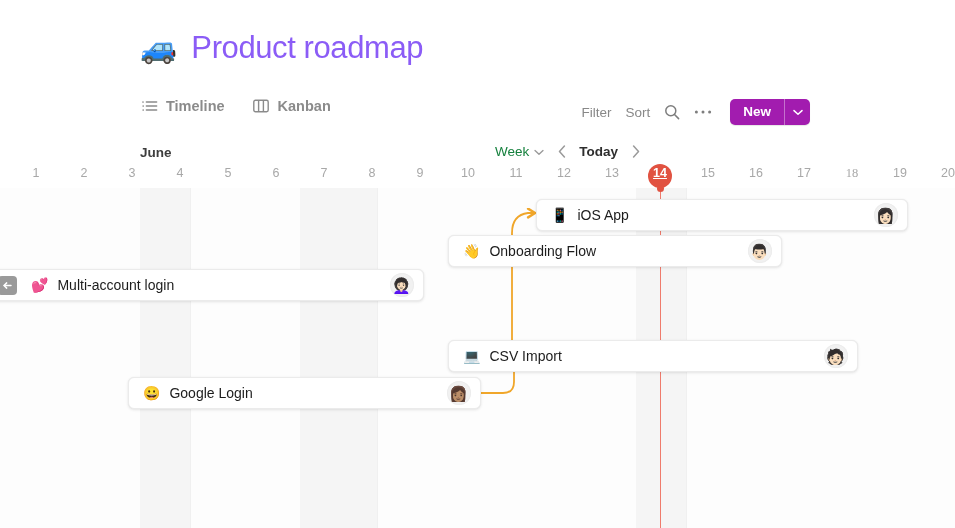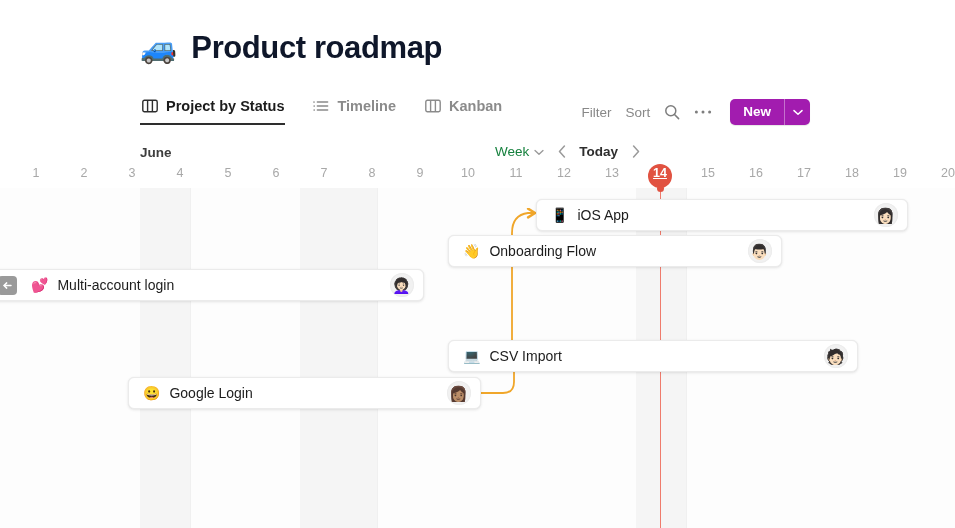--- a/index.html
+++ b/index.html
@@ -39,23 +39,23 @@
     display: flex;
     align-items: center;
     gap: 14px;
   }
   .title-emoji {
     font-size: 30px;
     line-height: 1;
   }
   .page-title {
     font-size: 31px;
-    font-weight: bold;
+    font-weight: normal;
     letter-spacing: -0.4px;
-    color: #0f172a;
+    color: #8b5cf6;
     white-space: nowrap;
   }
 
   .tabs {
     position: absolute;
     left: 140px;
     top: 98px;
     display: flex;
     align-items: flex-end;
     gap: 26px;
@@ -328,30 +328,20 @@
 <div class="app">
 
   <div class="header">
 
     <div class="title-row">
       <span class="title-emoji">🚙</span>
       <span class="page-title">Product roadmap</span>
     </div>
 
     <div class="tabs">
-      <div class="tab active">
-        <span class="tab-icon">
-          <svg width="16" height="14" viewBox="0 0 16 14">
-            <rect x="0.8" y="1.3" width="14.4" height="11.4" rx="1.6" fill="none" stroke="#2e2e2e" stroke-width="1.4"></rect>
-            <line x1="5.6" y1="1.6" x2="5.6" y2="12.4" stroke="#2e2e2e" stroke-width="1.4"></line>
-            <line x1="10.4" y1="1.6" x2="10.4" y2="12.4" stroke="#2e2e2e" stroke-width="1.4"></line>
-          </svg>
-        </span>
-        <span>Project by Status</span>
-      </div>
       <div class="tab">
         <span class="tab-icon">
           <svg width="16" height="14" viewBox="0 0 16 14">
             <line x1="1" y1="3" x2="1" y2="3" stroke="#8b8b8b" stroke-width="1.7" stroke-linecap="round"></line>
             <line x1="4.4" y1="3" x2="14.6" y2="3" stroke="#8b8b8b" stroke-width="1.6" stroke-linecap="round"></line>
             <line x1="1.2" y1="7" x2="1.2" y2="7" stroke="#8b8b8b" stroke-width="1.7" stroke-linecap="round"></line>
             <line x1="4.4" y1="7" x2="14.6" y2="7" stroke="#8b8b8b" stroke-width="1.6" stroke-linecap="round"></line>
             <line x1="1.2" y1="11" x2="1.2" y2="11" stroke="#8b8b8b" stroke-width="1.7" stroke-linecap="round"></line>
             <line x1="4.4" y1="11" x2="14.6" y2="11" stroke="#8b8b8b" stroke-width="1.6" stroke-linecap="round"></line>
           </svg>
@@ -433,21 +423,21 @@
       <div class="day-tick" style="left: 348px;"><span style="position: relative;">8</span></div>
       <div class="day-tick" style="left: 396px;"><span style="position: relative;">9</span></div>
       <div class="day-tick" style="left: 444px;"><span style="position: relative;">10</span></div>
       <div class="day-tick" style="left: 492px;"><span style="position: relative;">11</span></div>
       <div class="day-tick" style="left: 540px;"><span style="position: relative;">12</span></div>
       <div class="day-tick" style="left: 588px;"><span style="position: relative;">13</span></div>
       <div class="day-tick today-tick" style="left: 636px; text-decoration: underline;"><span class="today-pill" style="background: rgb(225, 82, 65);"></span><span style="position: relative;">14</span></div>
       <div class="day-tick" style="left: 684px;"><span style="position: relative;">15</span></div>
       <div class="day-tick" style="left: 732px;"><span style="position: relative;">16</span></div>
       <div class="day-tick" style="left: 780px;"><span style="position: relative;">17</span></div>
-      <div class="day-tick" style="left: 828px;"><span style="position: relative;">18</span></div>
+      <div class="day-tick" style="left: 828px;"><span style="position: relative; font-family: Liberation Serif, serif;">18</span></div>
       <div class="day-tick" style="left: 876px;"><span style="position: relative;">19</span></div>
       <div class="day-tick" style="left: 924px;"><span style="position: relative;">20</span></div>
     </div>
 
   <div class="canvas" id="canvas">
       <div class="col-line" style="left: 686px;"></div>
       <div class="col-line" style="left: 636px;"></div>
       <div class="col-line" style="left: 377px;"></div>
       <div class="col-line" style="left: 300px;"></div>
       <div class="col-line" style="left: 190px;"></div>

